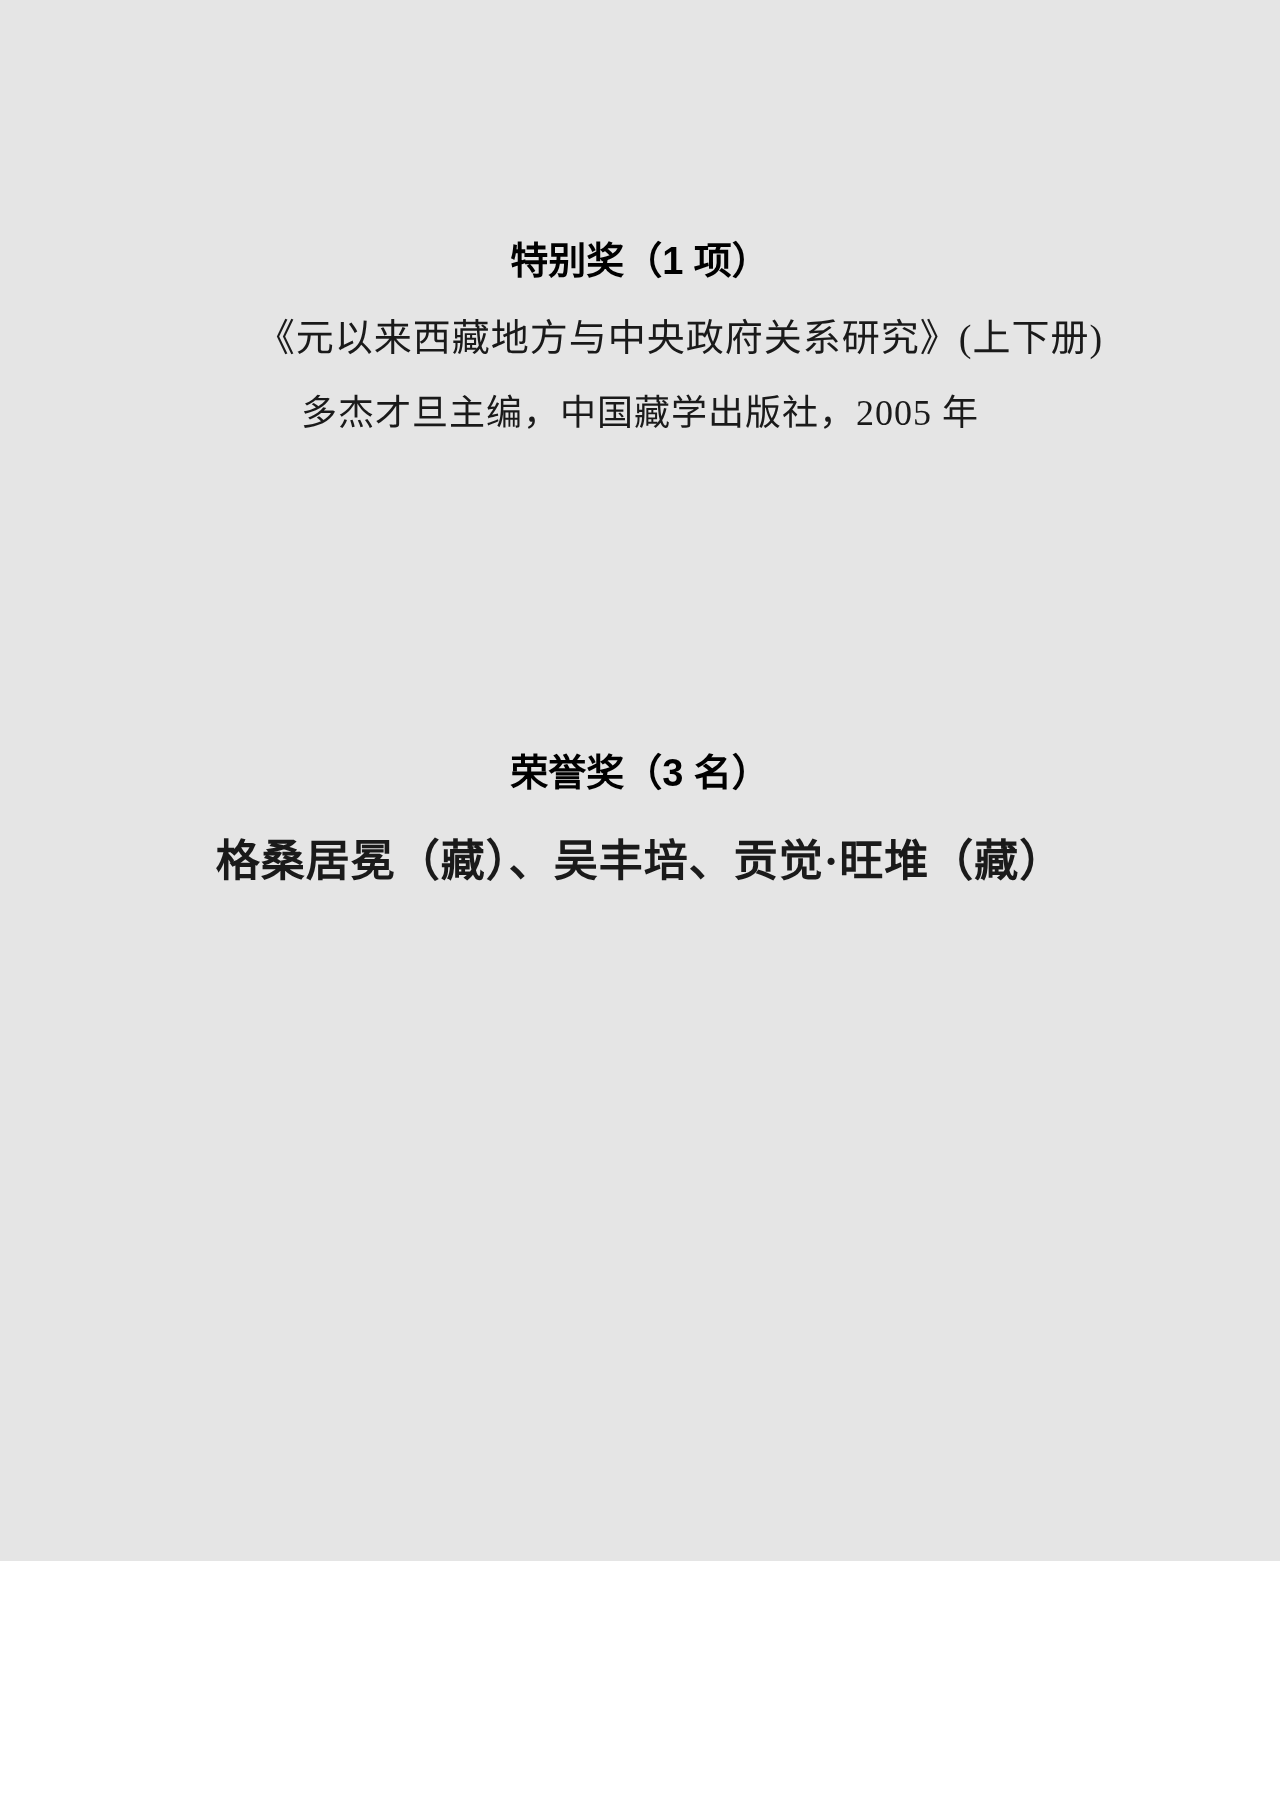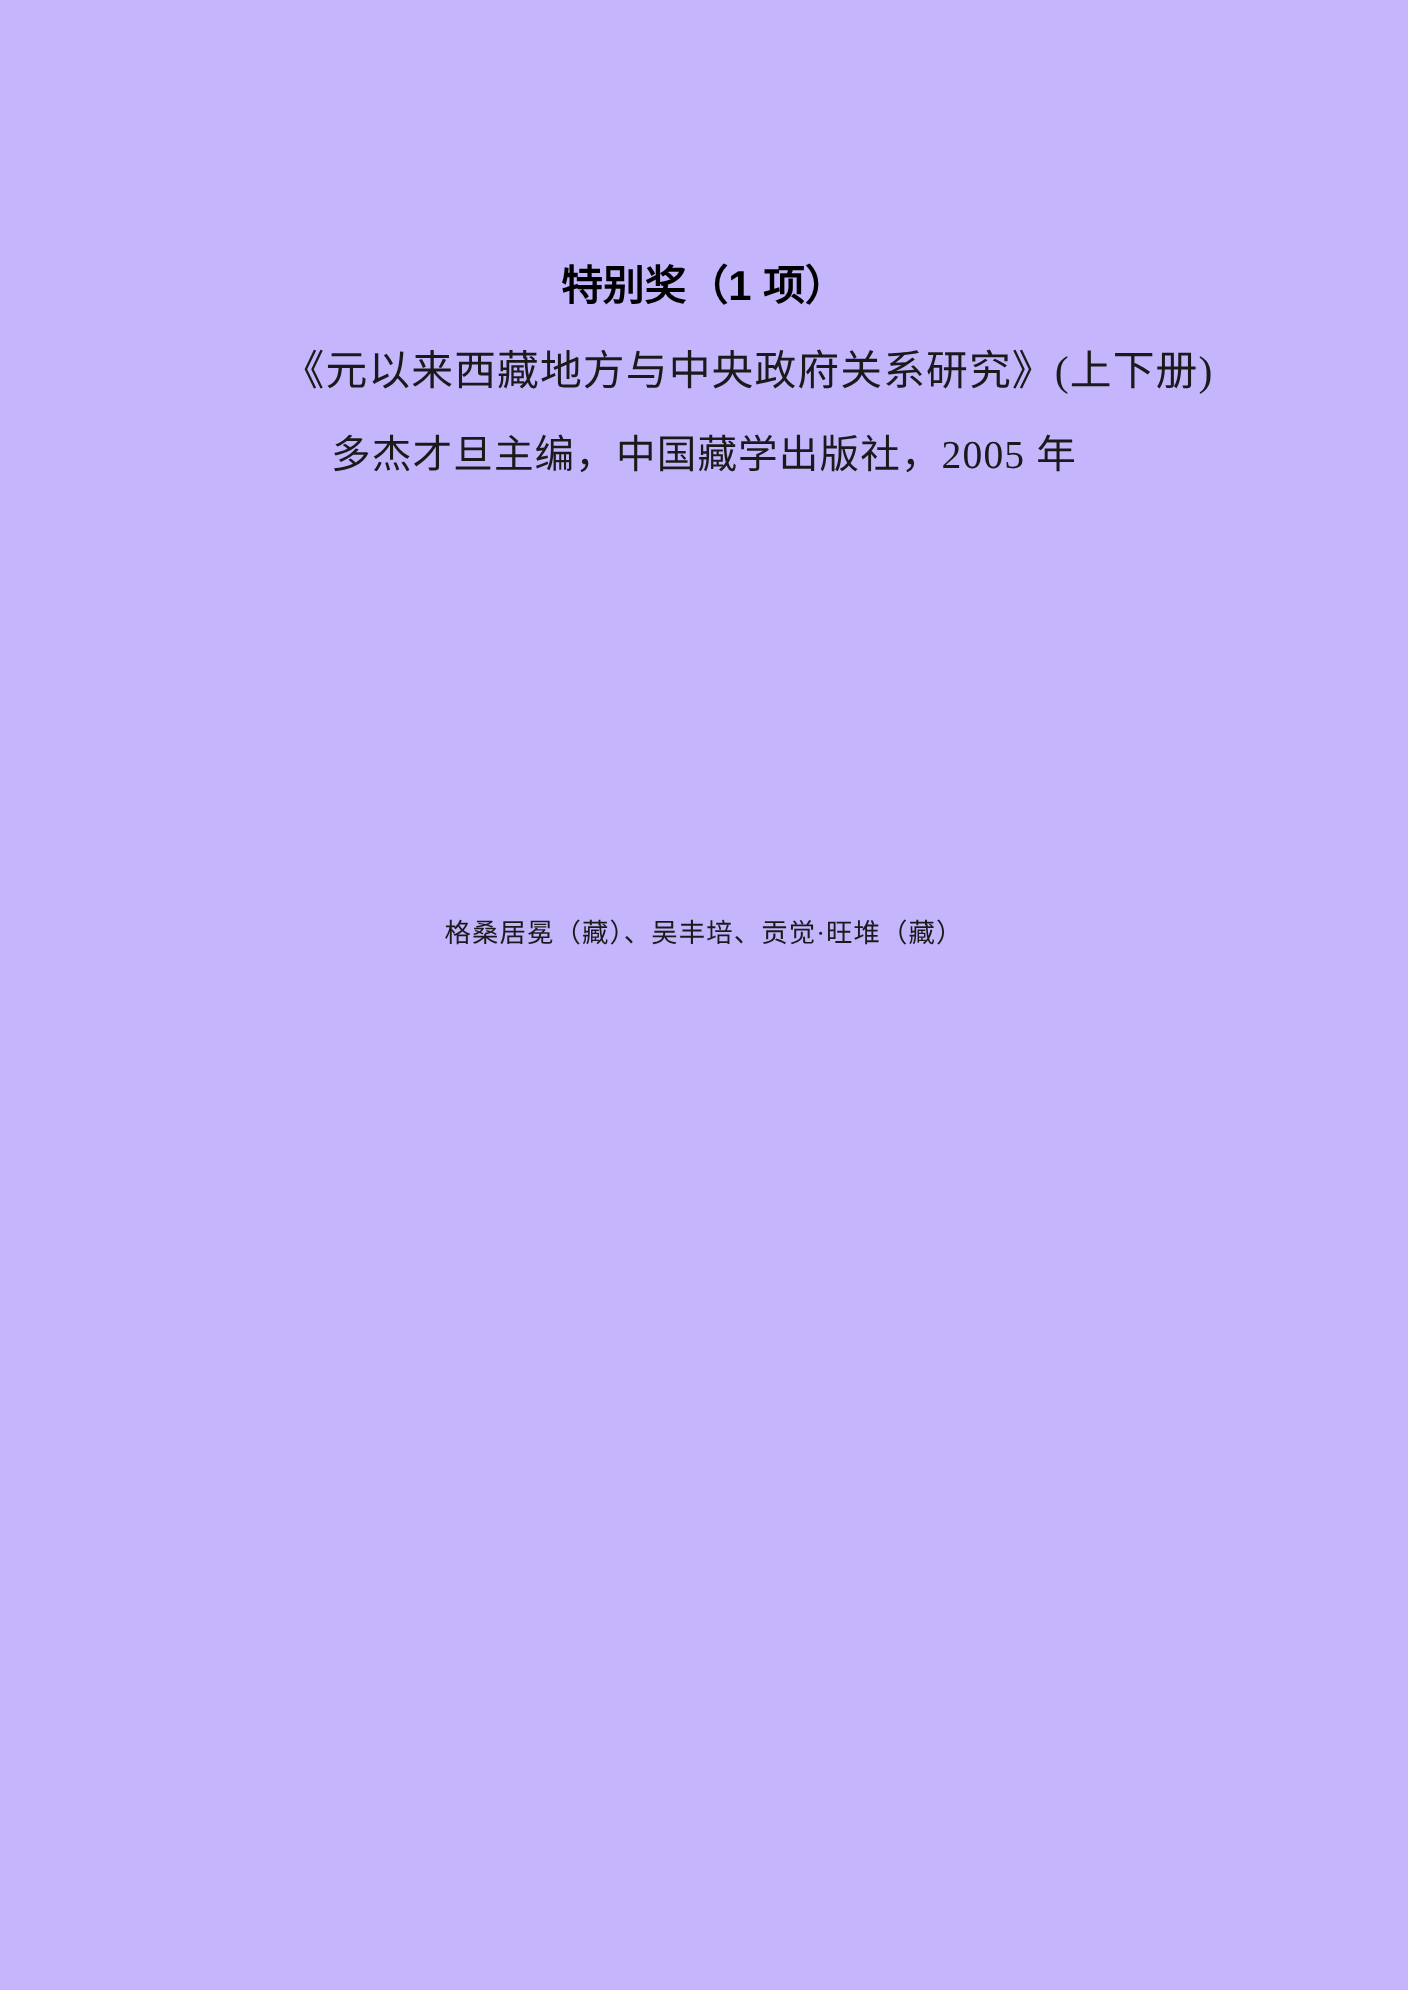--- a/index.html
+++ b/index.html
@@ -3,23 +3,23 @@
 <meta charset="utf-8">
 <style>
   html, body {
     margin: 0;
     padding: 0;
     background: #ffffff;
   }
   .page {
     position: relative;
     width: 1280px;
-    height: 1809px;
+    height: 1561px;
     margin: 0 auto;
-    background: #c4b5fd;
+    background: #e5e5e5;
     overflow: hidden;
     font-family: "Liberation Serif", "DejaVu Serif", serif;
     color: #000000;
   }
   .line {
     position: absolute;
     left: 0;
     width: 100%;
     margin: 0;
     text-align: center;
@@ -44,33 +44,34 @@
   .publisher {
     top: 391px;
     font-size: 36px;
     font-weight: 400;
     letter-spacing: 1px;
     color: #1a1a1a;
   }
   .heading-honor { top: 750px; }
   .honorees {
     top: 834px;
-    font-size: 24px;
-    font-weight: 400;
+    font-size: 44px;
+    font-weight: 700;
     letter-spacing: 1px;
     color: #1a1a1a;
   }
 </style>
 </head>
 <body>
 
 <div class="page">
 
   <h1 class="line award-heading heading-special">特别奖（1 项）</h1>
 
   <p class="line book-title">《元以来西藏地方与中央政府关系研究》(上下册)</p>
 
   <p class="line publisher">多杰才旦主编，中国藏学出版社，2005 年</p>
 
+  <h1 class="line award-heading heading-honor">荣誉奖（3 名）</h1>
 
   <p class="line honorees">格桑居冕（藏）、吴丰培、贡觉·旺堆（藏）</p>
 
 </div>
 
 </body></html>

